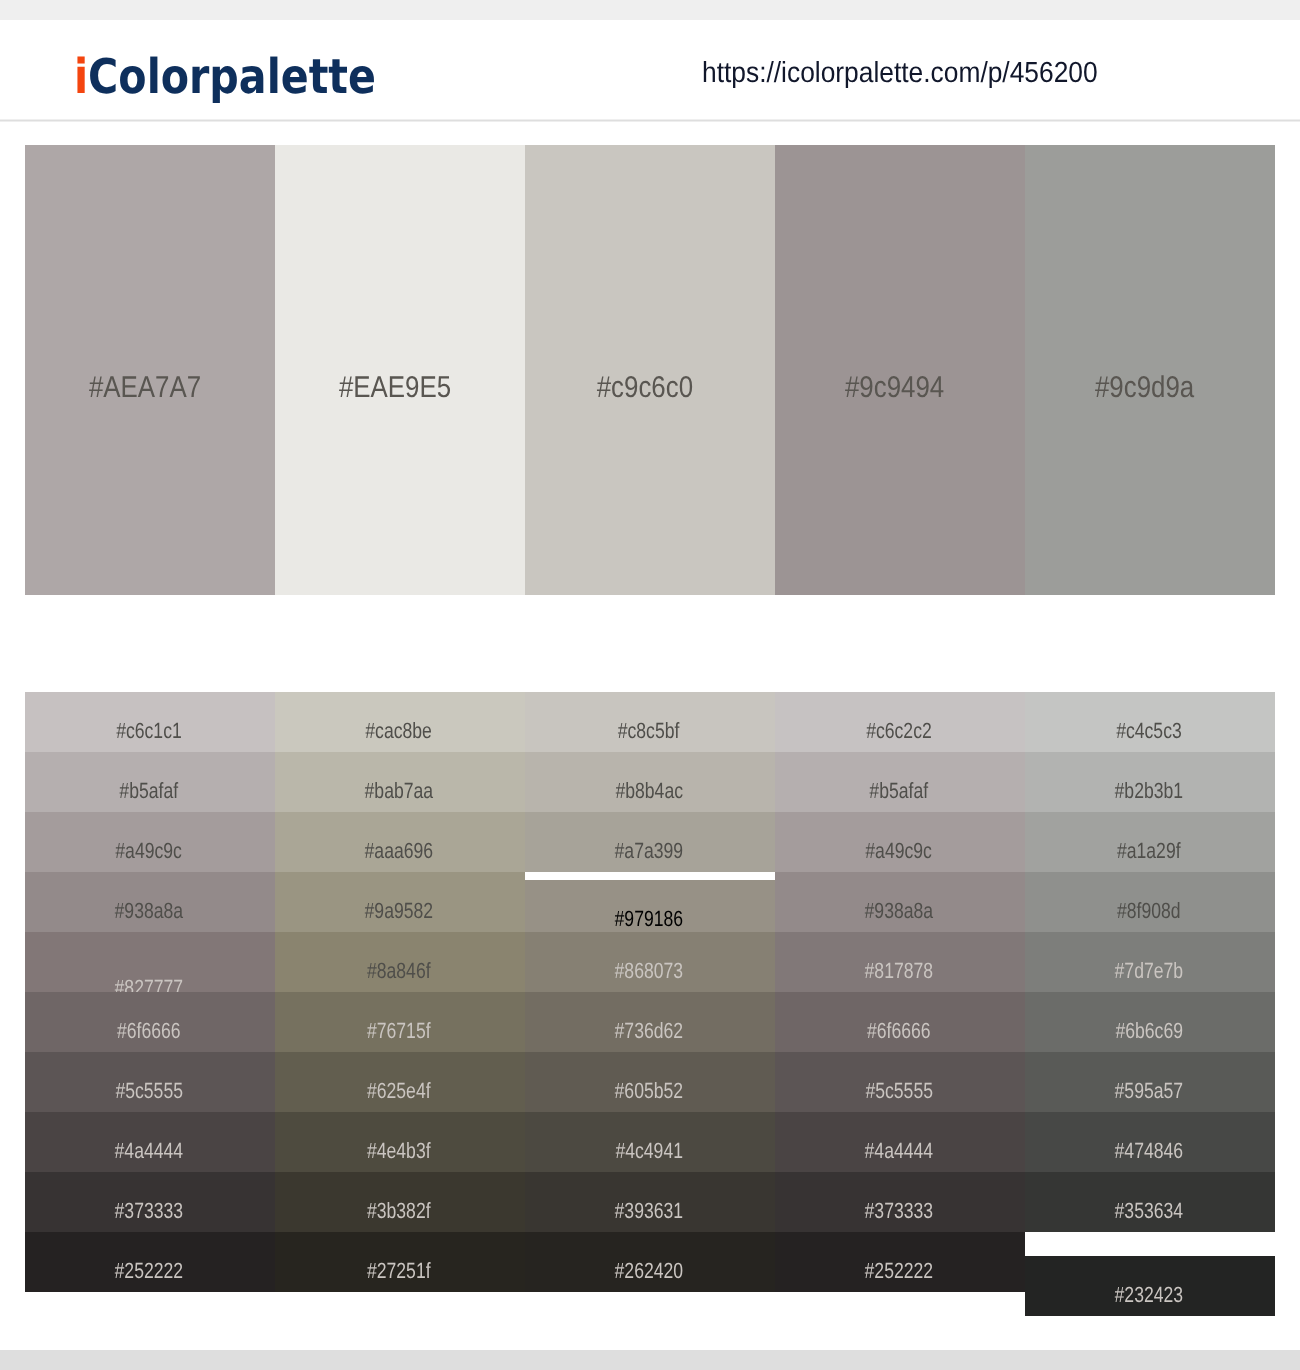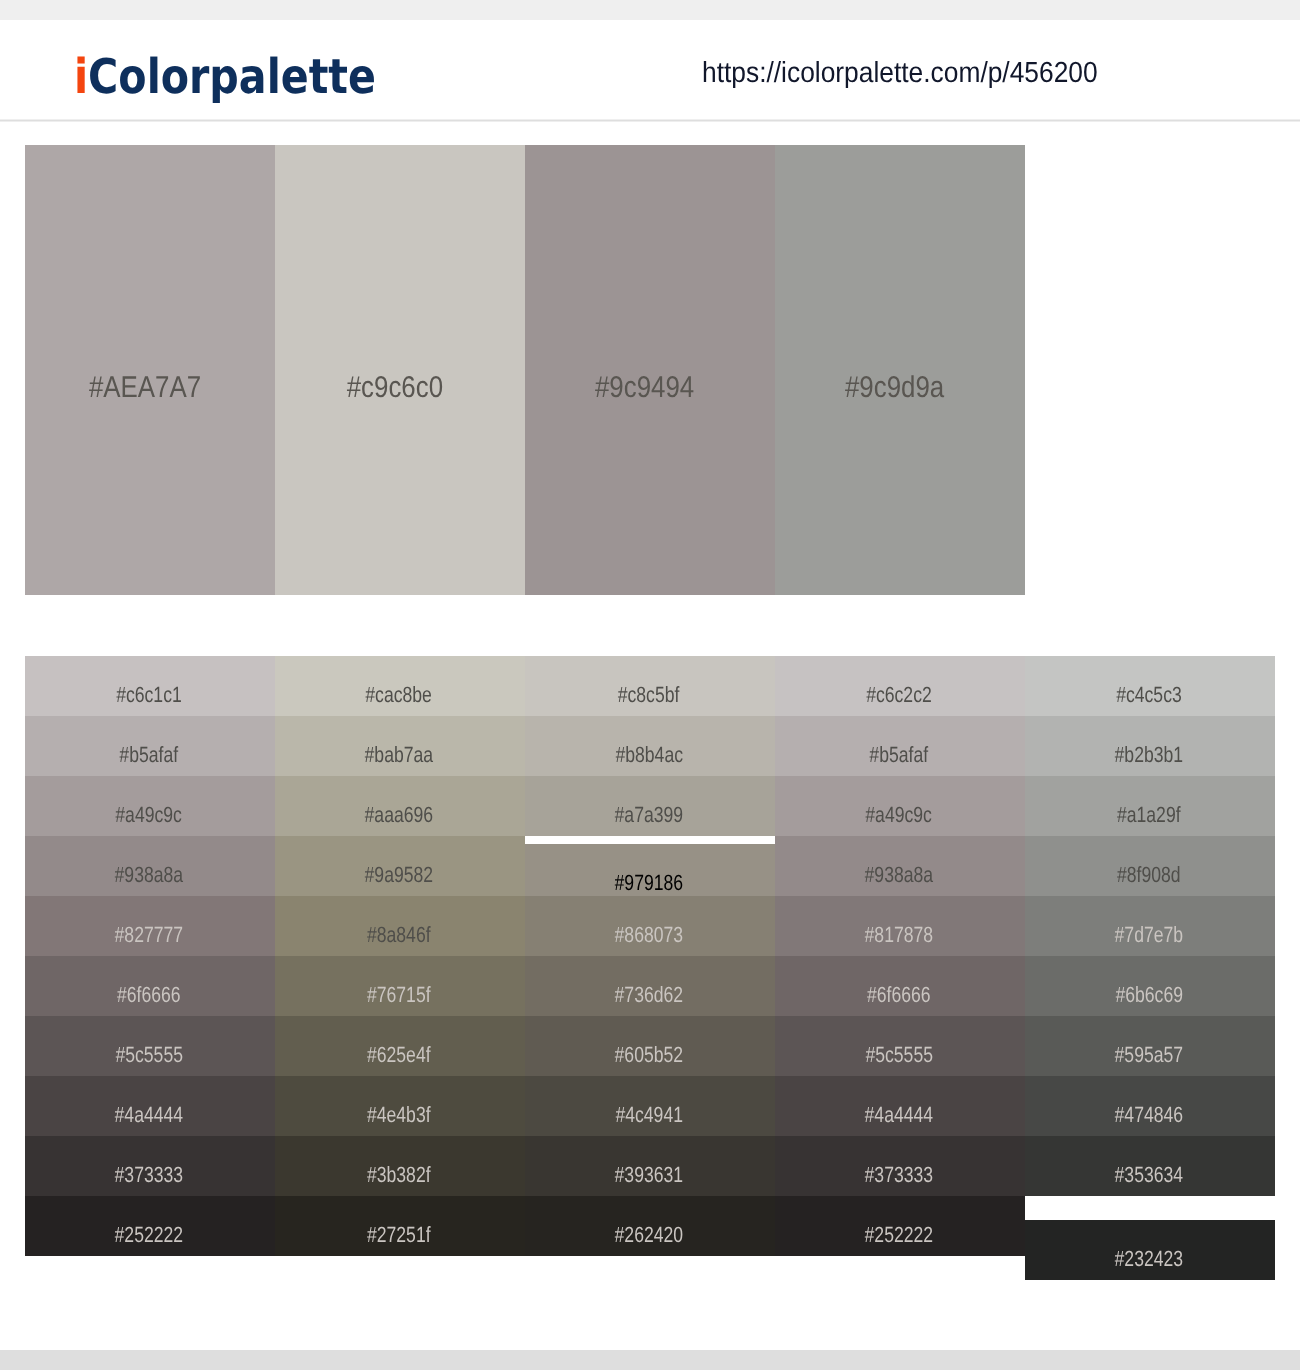--- a/index.html
+++ b/index.html
@@ -11,21 +11,21 @@
   .header-rule{position:absolute;left:0;top:119px;width:1300px;height:3px;background:linear-gradient(to bottom,#f8f8f8,#dedede,#f6f6f6);}
   .logo{position:absolute;left:74px;top:33px;font-family:"DejaVu Sans",sans-serif;font-size:48px;font-weight:bold;color:#0e2f5c;line-height:1;white-space:nowrap;}
   .logo .sx{display:inline-block;transform:scaleX(0.858) translateZ(0);transform-origin:left;}
   .logo .i{color:#f4450f;}
   .url{position:absolute;left:702px;top:39px;font-size:29px;color:#11172b;line-height:1;white-space:nowrap;}
   .url i{font-style:normal;display:inline-block;transform:scaleX(0.909) translateZ(0);transform-origin:left;}
   .swatches{position:absolute;left:25px;top:145px;width:1250px;height:450px;display:flex;}
   .swatch{width:250px;height:450px;position:relative;}
   .swatch span{position:absolute;left:-5px;top:18px;width:250px;height:450px;display:flex;align-items:center;justify-content:center;font-size:30px;color:#595651;}
   .swatch span i{font-style:normal;display:inline-block;transform:scaleX(0.862) translateZ(0);transform-origin:center;}
-  .grid{position:absolute;left:25px;top:656px;width:1250px;height:600px;}
+  .grid{position:absolute;left:25px;top:692px;width:1250px;height:600px;}
   .grow{display:flex;height:60px;}
   .gcell{width:250px;height:60px;display:flex;align-items:center;justify-content:center;font-size:22px;position:relative;}
   .gcell i{font-style:normal;display:inline-block;transform:scaleX(0.80) translateZ(0);transform-origin:center;position:relative;top:9px;left:-1px;}
   .footband{position:absolute;left:0;top:1350px;width:1300px;height:20px;background:#dedede;}
 </style>
 </head>
 <body>
 
 <div class="page">
   <div class="topbar"></div>
@@ -33,20 +33,25 @@
     <div class="logo"><span class="sx"><span class="i">i</span><span>Colorpalette</span></span></div>
     <div class="url"><i>https://icolorpalette.com/p/456200</i></div>
   </div>
   <div class="header-rule"></div>
   <div class="swatches">
       <div class="swatch" style="background: rgb(174, 167, 167);">
         <span>
           <i>#AEA7A7</i>
         </span>
       </div>
+      <div class="swatch" style="background: rgb(234, 233, 229);">
+        <span>
+          <i>#EAE9E5</i>
+        </span>
+      </div>
       <div class="swatch" style="background: rgb(201, 198, 192);">
         <span>
           <i>#c9c6c0</i>
         </span>
       </div>
       <div class="swatch" style="background: rgb(156, 148, 148);">
         <span>
           <i>#9c9494</i>
         </span>
       </div>
@@ -119,21 +124,21 @@
           <i>#979186</i>
         </div>
         <div class="gcell" style="background: rgb(147, 138, 138); color: rgb(79, 78, 74);">
           <i>#938a8a</i>
         </div>
         <div class="gcell" style="background: rgb(143, 144, 141); color: rgb(79, 78, 74);">
           <i>#8f908d</i>
         </div>
       </div>
       <div class="grow">
-        <div class="gcell" style="background: rgb(130, 119, 119); color: rgb(202, 197, 193);">
+        <div class="gcell" style="background: rgb(130, 119, 119); color: rgb(202, 197, 193); align-items: flex-end;">
           <i>#827777</i>
         </div>
         <div class="gcell" style="background: rgb(138, 132, 111); color: rgb(79, 78, 74);">
           <i>#8a846f</i>
         </div>
         <div class="gcell" style="background: rgb(134, 128, 115); color: rgb(202, 197, 193);">
           <i>#868073</i>
         </div>
         <div class="gcell" style="background: rgb(129, 120, 120); color: rgb(202, 197, 193);">
           <i>#817878</i>

